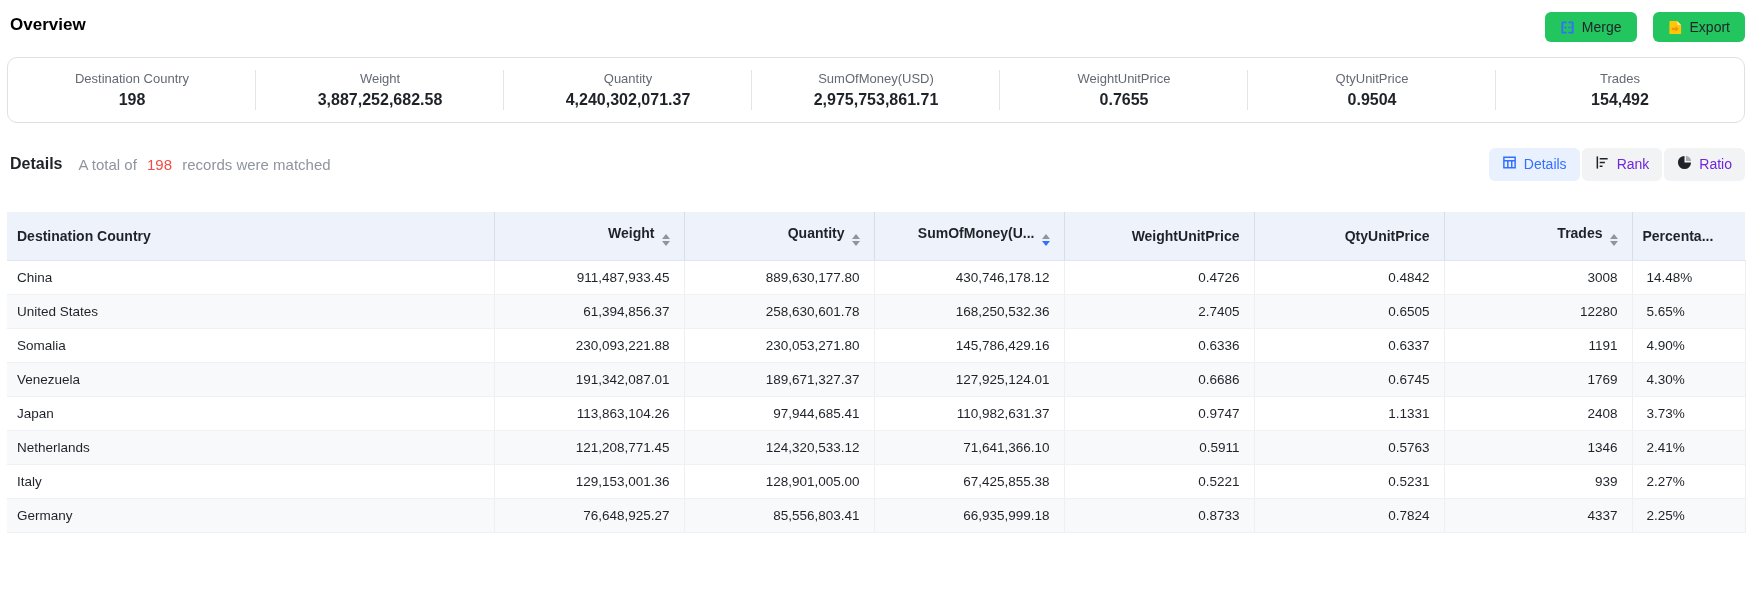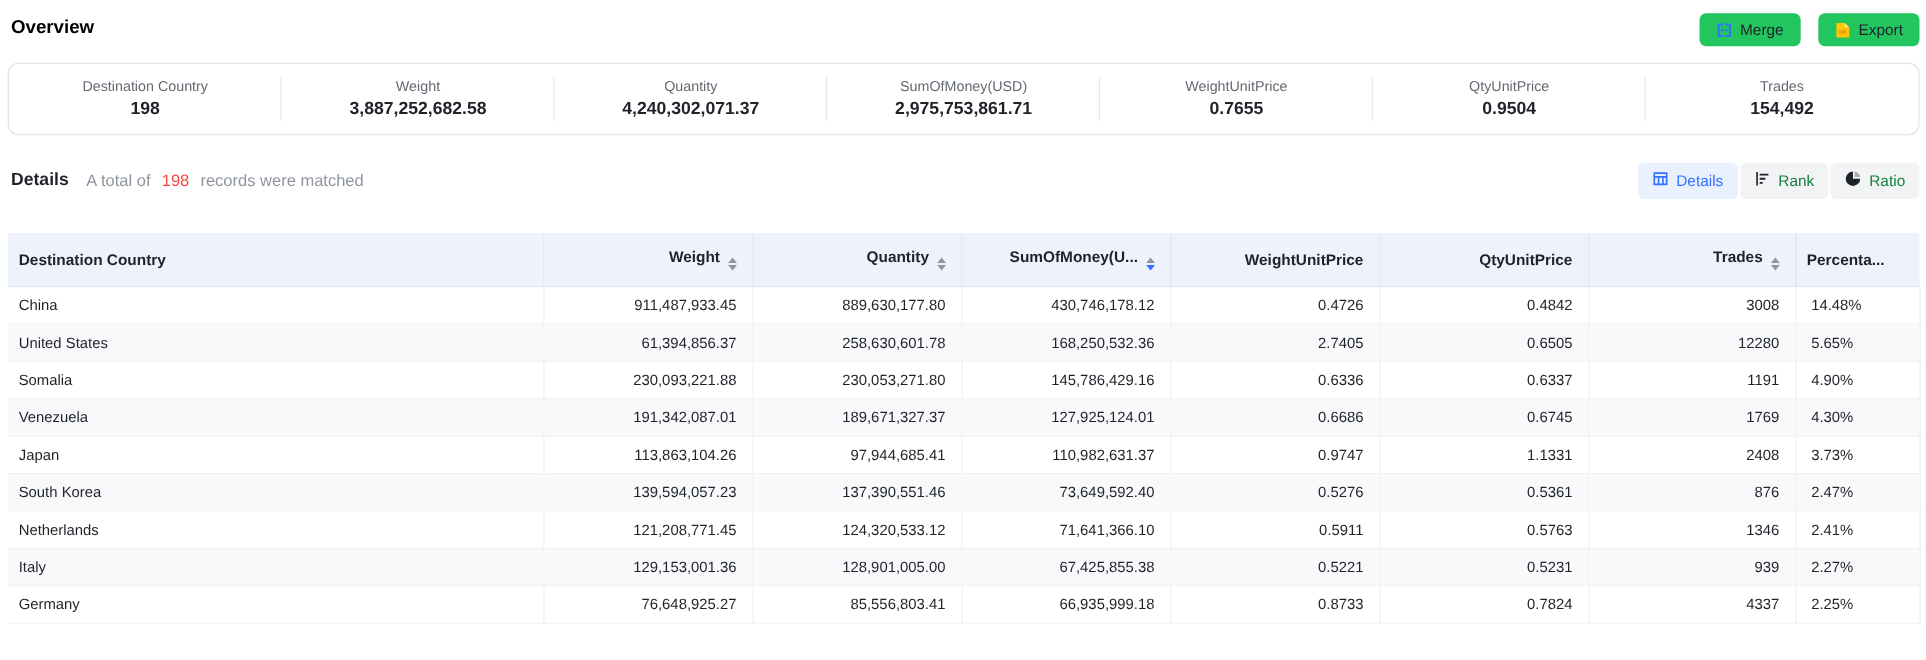--- a/index.html
+++ b/index.html
@@ -58,21 +58,21 @@
     height: 32px;
     display: flex; align-items: center; justify-content: center;
   }
   .details-title { font-size: 16px; font-weight: bold; color: #1f2329; }
   .details-subtitle { font-size: 15px; color: #8f959e; margin-left: 16px; }
   .details-count { color: #f54a45; margin: 0 6px; }
   .view-switcher { margin-left: auto; display: flex; gap: 2px; }
   .tab-btn {
     display: inline-flex; align-items: center; gap: 7px;
     background: #f2f3f5; border: none; border-radius: 6px;
-    padding: 7px 13px; font-size: 14px; color: #15803d;
+    padding: 7px 13px; font-size: 14px; color: #6d28d9;
     font-family: "Liberation Sans", sans-serif; cursor: pointer; line-height: 17px;
   }
   .tab-btn.active { background: #e9f1ff; color: #3370ff; }
 
   
   table {
     margin: 32px 6px 0 7px;
     width: 1738px;
     border-collapse: collapse;
     table-layout: fixed;
@@ -283,30 +283,20 @@
         <td class="al">Japan</td>
         <td class="ar">113,863,104.26</td>
         <td class="ar">97,944,685.41</td>
         <td class="ar">110,982,631.37</td>
         <td class="ar">0.9747</td>
         <td class="ar">1.1331</td>
         <td class="ar">2408</td>
         <td class="al">3.73%</td>
       </tr>
       <tr>
-        <td class="al">South Korea</td>
-        <td class="ar">139,594,057.23</td>
-        <td class="ar">137,390,551.46</td>
-        <td class="ar">73,649,592.40</td>
-        <td class="ar">0.5276</td>
-        <td class="ar">0.5361</td>
-        <td class="ar">876</td>
-        <td class="al">2.47%</td>
-      </tr>
-      <tr>
         <td class="al">Netherlands</td>
         <td class="ar">121,208,771.45</td>
         <td class="ar">124,320,533.12</td>
         <td class="ar">71,641,366.10</td>
         <td class="ar">0.5911</td>
         <td class="ar">0.5763</td>
         <td class="ar">1346</td>
         <td class="al">2.41%</td>
       </tr>
       <tr>

